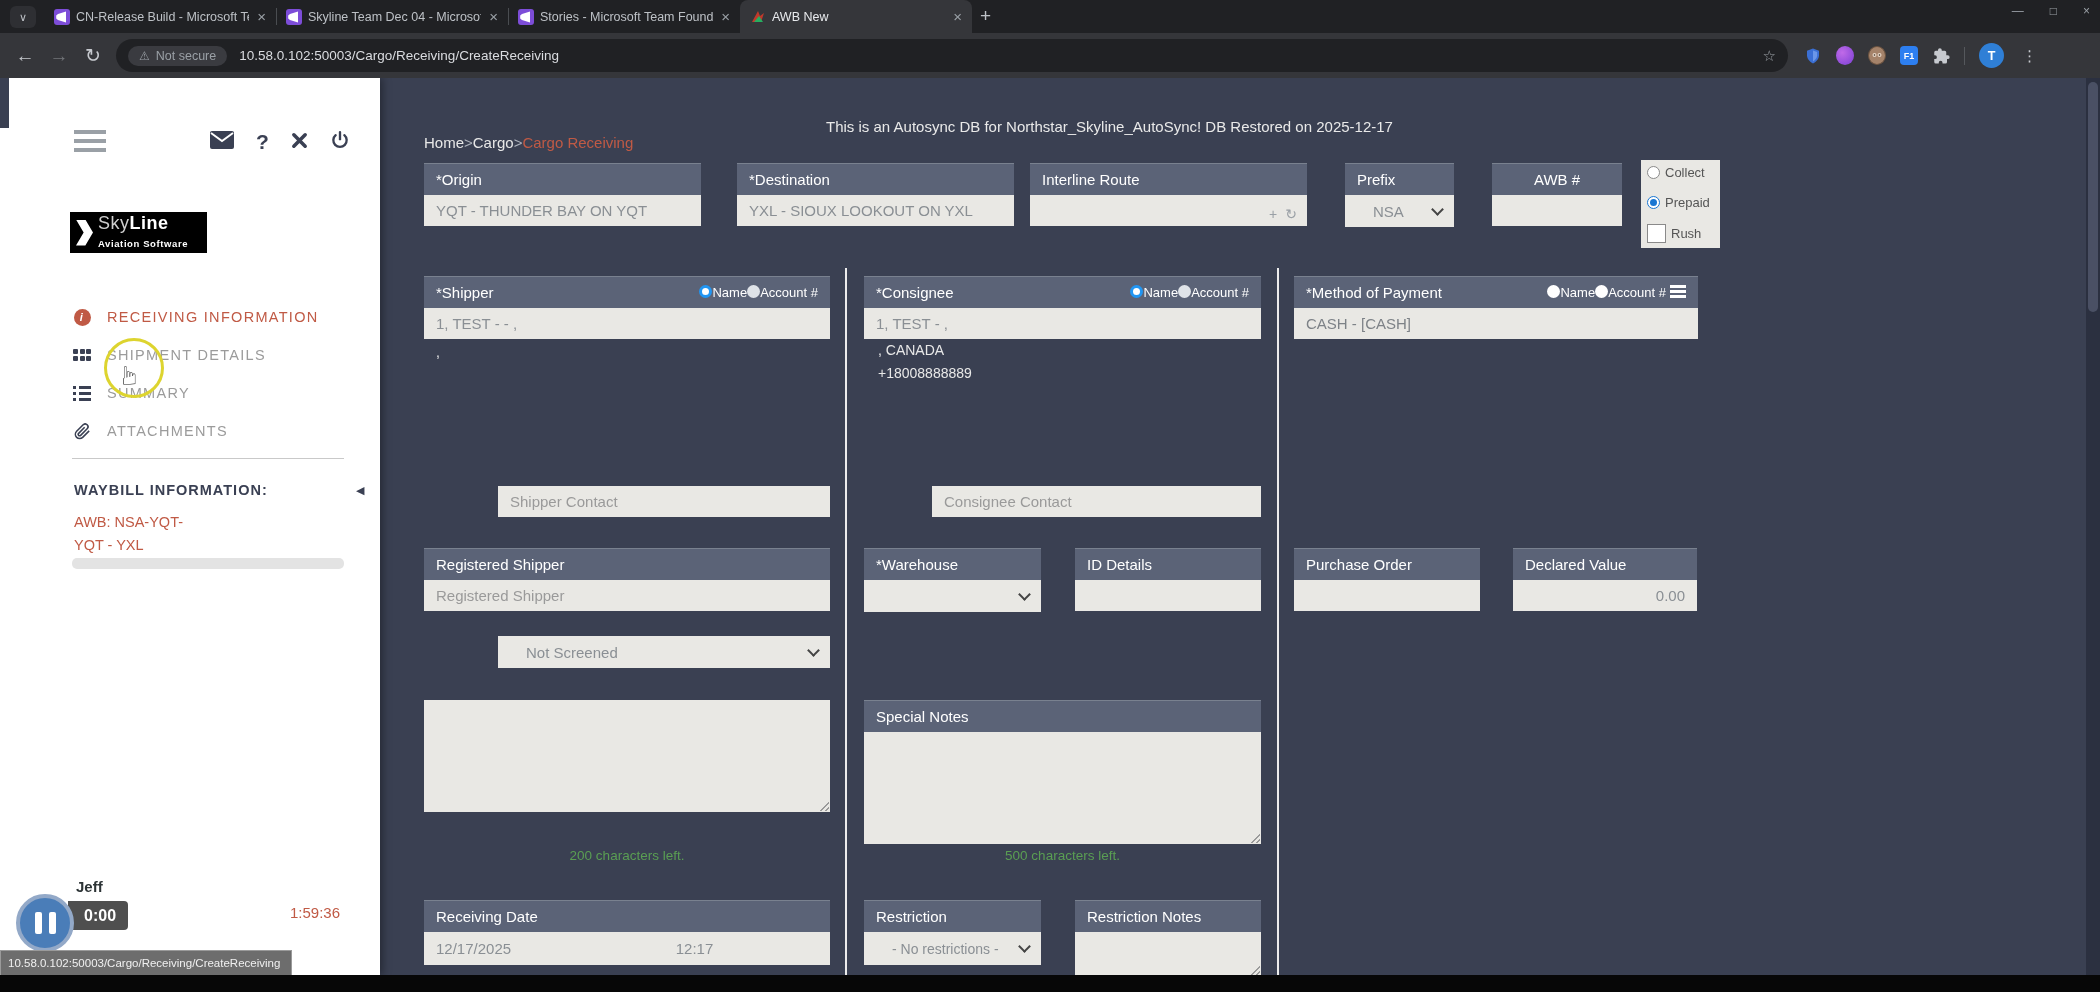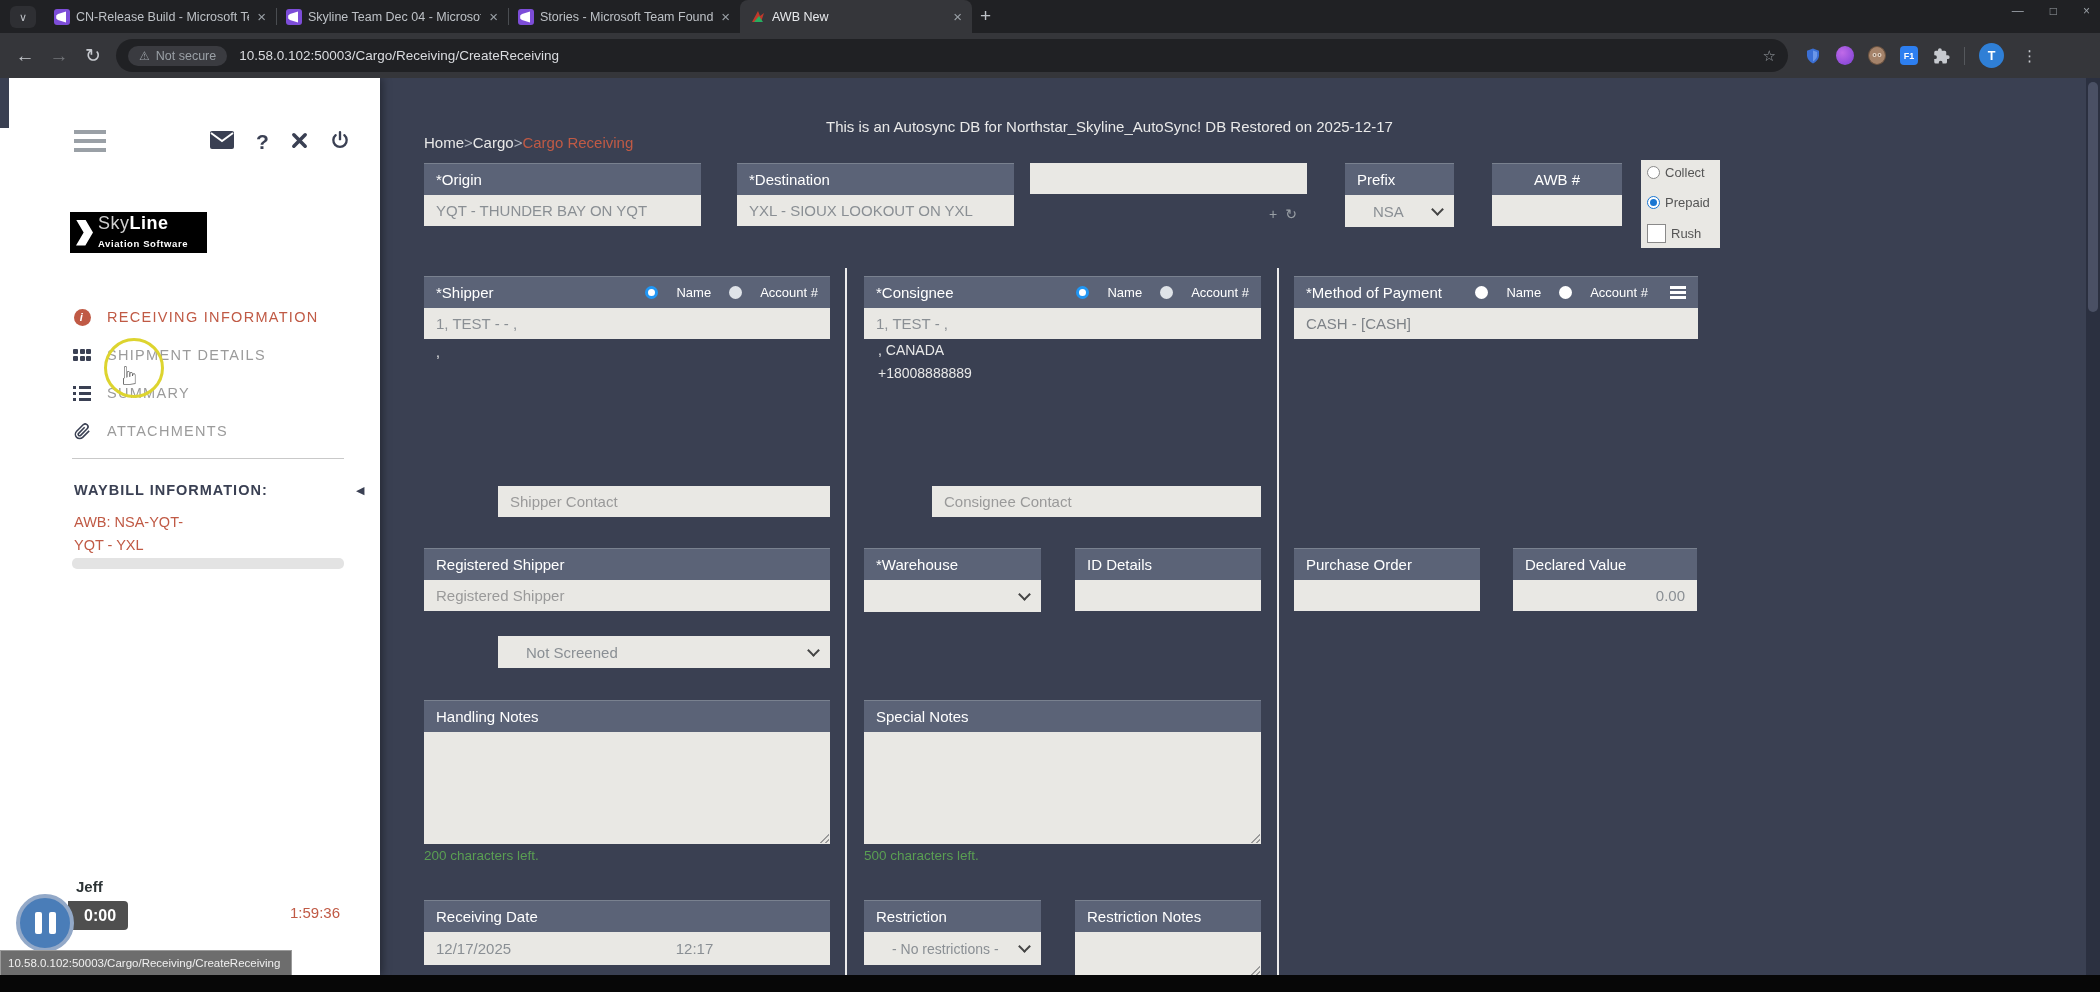--- a/index.html
+++ b/index.html
@@ -48,29 +48,29 @@
   .breadcrumb .sep { color:#aeb3bd; }
   .breadcrumb .current { color:#c05a45; }
 
   .field { position:absolute; }
   .hdr { height:32px; background:#5b6377; border-top:1px solid #79818f; color:#fff; font-size:15px; display:flex; align-items:center; padding:0 12px; }
   .inp { height:31px; width:100%; background:#e9e8e4; border:none; outline:none; color:#8a8f94; font-size:15px; padding:12px 12px; font-family:"Liberation Sans",sans-serif; display:block; }
   input.inp::placeholder { color:#9a9a9a; }
   .inp.right { text-align:right; }
   .selectbox { height:32px; background:#e9e8e4; display:flex; align-items:center; padding:0 28px; color:#8a8f94; font-size:15px; position:relative; }
   .chev { position:absolute; right:12px; top:10px; width:9px; height:9px; border-right:2.5px solid #444; border-bottom:2.5px solid #444; transform:rotate(45deg); }
-  .hdr-radios { margin-left:auto; display:flex; align-items:center; gap:18px; font-size:13px; color:#fff; }
+  .hdr-radios { margin-left:auto; display:flex; align-items:flex-start; gap:0; font-size:13px; color:#fff; }
   .radio { width:13px; height:13px; border-radius:50%; background:#dfe3e8; display:inline-block; }
   .radio.sel { background:#fff; border:3.5px solid #2196f3; }
   .hamb-sm { width:16px; display:inline-flex; flex-direction:column; gap:2.5px; margin-left:4px; }
   .hamb-sm i { height:2.5px; background:#fff; display:block; }
   .subtext { position:absolute; color:#e8e8e8; font-size:14px; }
   .ta { width:100%; height:100%; background:#e9e8e4; border:none; outline:none; resize:none; font-family:"Liberation Sans",sans-serif; }
   .resize-corner { position:absolute; right:1px; bottom:1px; width:11px; height:11px; clip-path:polygon(100% 0,100% 100%,0 100%); background:repeating-linear-gradient(135deg,#e9e8e4 0 2px,#9a9a9a 2px 3.5px); }
-  .chars { position:absolute; font-size:13.5px; color:#5a9e53; text-align:left; }
+  .chars { position:absolute; font-size:13.5px; color:#5a9e53; text-align:center; }
 
   .paybox { position:absolute; left:1641px; top:82px; width:79px; height:88px; background:#e9e8e4; padding:5px 6px; display:flex; flex-direction:column; justify-content:space-between; font-size:13px; color:#555; }
   .payrow { display:flex; align-items:center; gap:5px; }
   .pradio { width:13px; height:13px; border-radius:50%; background:#fff; border:1px solid #8a8a8a; flex:0 0 13px; }
   .pradio.sel { border:1px solid #1976d2; position:relative; }
   .pradio.sel::after { content:""; position:absolute; left:2px; top:2px; width:7px; height:7px; border-radius:50%; background:#1976d2; }
   .pcheck { width:19px; height:19px; background:#fff; border:1px solid #8a8a8a; flex:0 0 19px; }
 
   .interline-icons { position:absolute; right:10px; top:121px; color:#9aa0a6; font-size:14px; display:flex; gap:8px; }
 
@@ -234,20 +234,23 @@
       </div>
     <input class="inp" value="YQT - THUNDER BAY ON YQT" style="">
   </div>
   <div class="field" style="left:737px;top:85px;width:277px">
     <div class="hdr">
         <span>*Destination</span>
       </div>
     <input class="inp" value="YXL - SIOUX LOOKOUT ON YXL" style="">
   </div>
   <div class="field" style="left:1030px;top:85px;width:277px">
+    <div class="hdr">
+        <span>Interline Route</span>
+      </div>
     <input class="inp" style="">
     <div class="interline-icons" style="top:43px">
       <span>+</span>
       <span>↻</span>
     </div>
   </div>
   <div class="field" style="left:1345px;top:85px;width:109px">
     <div class="hdr">
         <span>Prefix</span>
       </div>
@@ -363,23 +366,20 @@
       </div>
     <input class="inp right" value="0.00" style="">
   </div>
 
   <div class="selectbox" style="position:absolute;left:498px;top:558px;width:332px">
     <span>Not Screened</span>
     <span class="chev"></span>
   </div>
 
   <div class="field" style="left:424px;top:622px;width:406px">
-    <div class="hdr">
-        <span>Handling Notes</span>
-      </div>
     <div style="position:relative;height:112px">
       <textarea class="ta" style=""></textarea>
       <span class="resize-corner"></span>
     </div>
   </div>
   <div class="chars" style="left:424px;top:770px;width:406px">200 characters left.</div>
 
   <div class="field" style="left:864px;top:622px;width:397px">
     <div class="hdr">
         <span>Special Notes</span>

